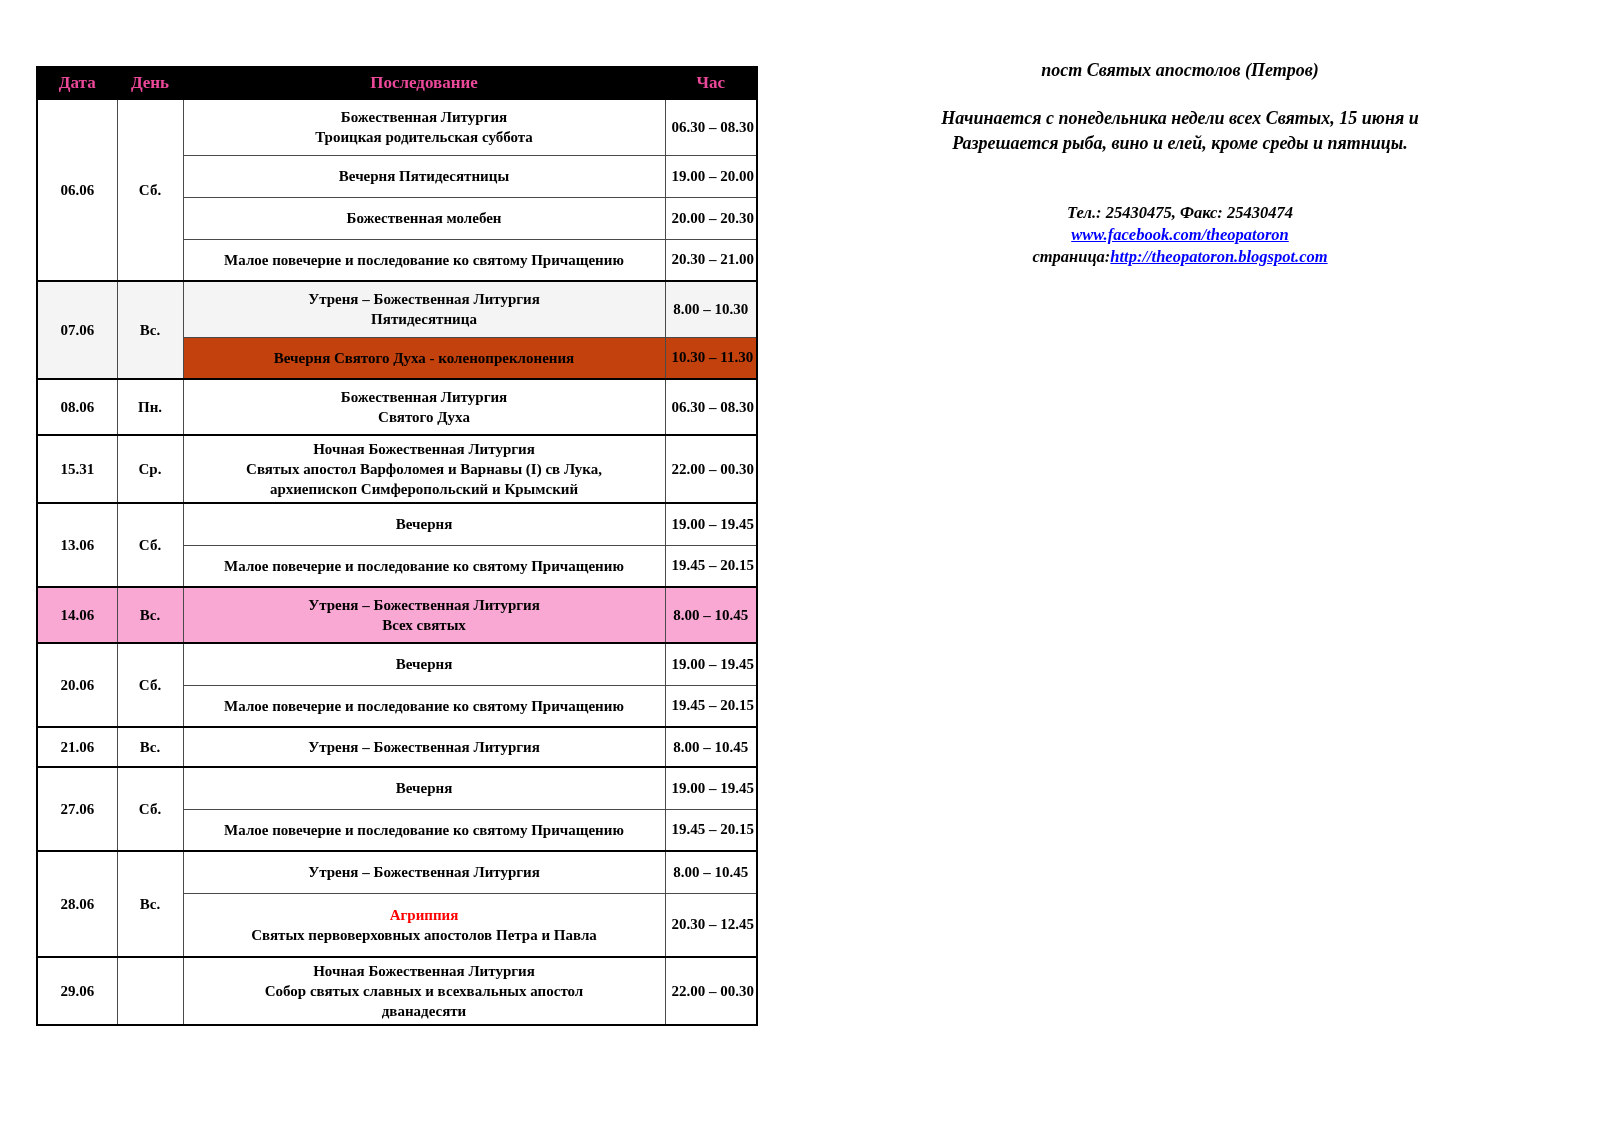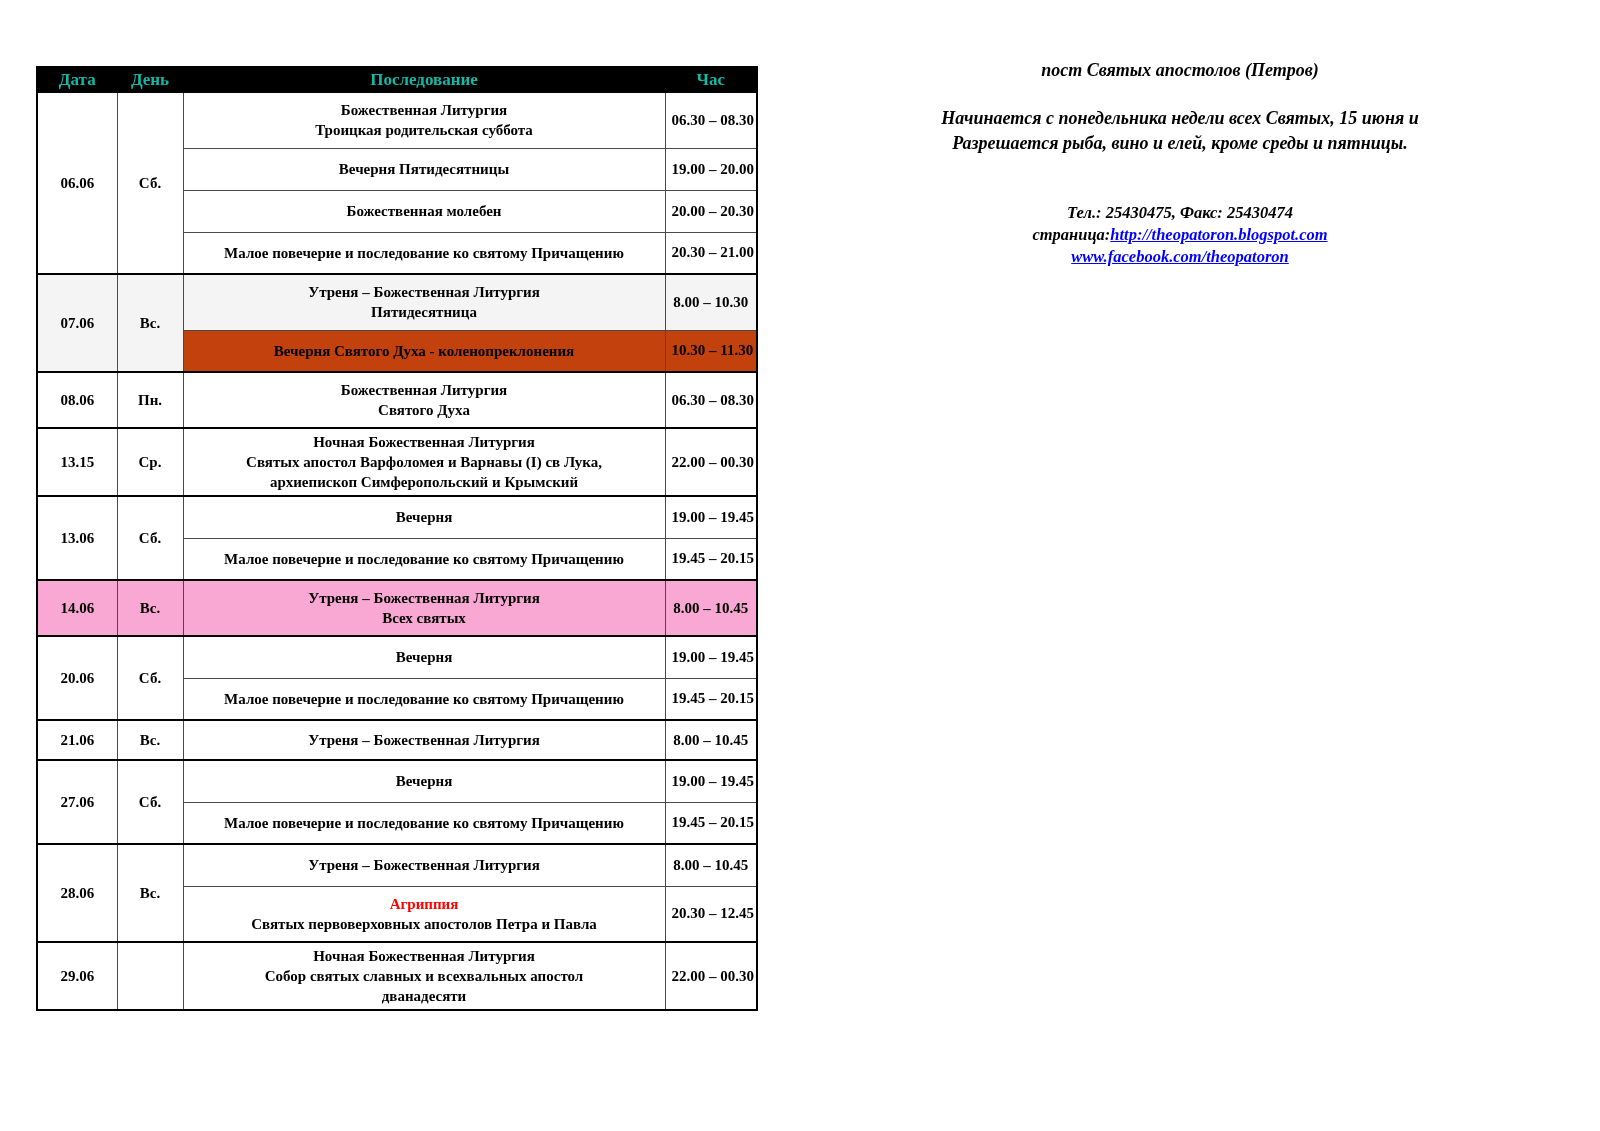--- a/index.html
+++ b/index.html
@@ -26,24 +26,24 @@
     table-layout: fixed;
     border: 2px solid #000;
   }
   table.schedule col.c-date { width: 80px; }
   table.schedule col.c-day  { width: 66px; }
   table.schedule col.c-svc  { width: 482px; }
   table.schedule col.c-time { width: 92px; }
 
   table.schedule th {
     background: #000;
-    color: #14b8a6;
+    color: #ec4899;
     font-weight: bold;
     font-size: 17px;
-    height: 25px;
+    height: 32px;
     padding: 1px 2px;
     border: 1px solid #000;
     text-align: center;
   }
   table.schedule td {
     border: 1px solid #4a4a4a;
     font-weight: bold;
     font-size: 15px;
     text-align: center;
     vertical-align: middle;
@@ -149,21 +149,21 @@
         <tr class="group-start" style="height: 56px;">
           <td class="date-cell" rowspan="1">08.06</td>
           <td class="day-cell" rowspan="1">Пн.</td>
           <td class="service-cell">
             <div class="svc-line">Божественная Литургия</div>
             <div class="svc-line">Святого Духа</div>
           </td>
           <td class="time-cell">06.30 – 08.30</td>
         </tr>
         <tr class="group-start" style="height: 68px;">
-          <td class="date-cell" rowspan="1">13.15</td>
+          <td class="date-cell" rowspan="1">15.31</td>
           <td class="day-cell" rowspan="1">Ср.</td>
           <td class="service-cell">
             <div class="svc-line">Ночная Божественная Литургия</div>
             <div class="svc-line">Святых апостол Варфоломея и Варнавы (I) св Лука,</div>
             <div class="svc-line">архиепископ Симферопольский и Крымский</div>
           </td>
           <td class="time-cell">22.00 – 00.30</td>
         </tr>
         <tr class="group-start" style="height: 42px;">
           <td class="date-cell" rowspan="2">13.06</td>
@@ -225,21 +225,21 @@
           <td class="time-cell">19.45 – 20.15</td>
         </tr>
         <tr class="group-start" style="height: 42px;">
           <td class="date-cell" rowspan="2">28.06</td>
           <td class="day-cell" rowspan="2">Вс.</td>
           <td class="service-cell">
             <div class="svc-line">Утреня – Божественная Литургия</div>
           </td>
           <td class="time-cell">8.00 – 10.45</td>
         </tr>
-        <tr style="height: 56px;">
+        <tr style="height: 64px;">
           <td class="service-cell">
             <div class="svc-line" style="color: rgb(255, 0, 0);">Агриппия</div>
             <div class="svc-line">Святых первоверховных апостолов Петра и Павла</div>
           </td>
           <td class="time-cell">20.30 – 12.45</td>
         </tr>
         <tr class="group-start" style="height: 68px;">
           <td class="date-cell" rowspan="1">29.06</td>
           <td class="day-cell" rowspan="1"></td>
           <td class="service-cell">
@@ -254,21 +254,21 @@
 
   <div class="info">
     <div class="info-title">пост Святых апостолов (Петров)</div>
     <div class="info-desc">
       <div class="desc-line">Начинается с понедельника недели всех Святых, 15 июня и</div>
       <div class="desc-line">Разрешается рыба, вино и елей, кроме среды и пятницы.</div>
     </div>
     <div class="contact">
       <div class="contact-line">Тел.: 25430475, Факс: 25430474</div>
       <div class="contact-line">
-        <span>страница:</span><a href="#">http://theopatoron.blogspot.com</a>
+        <a href="#">www.facebook.com/theopatoron</a>
       </div>
       <div class="contact-line">
-        <a href="#">www.facebook.com/theopatoron</a>
+        <span>страница:</span><a href="#">http://theopatoron.blogspot.com</a>
       </div>
     </div>
   </div>
 
 </div>
 
 </body></html>

